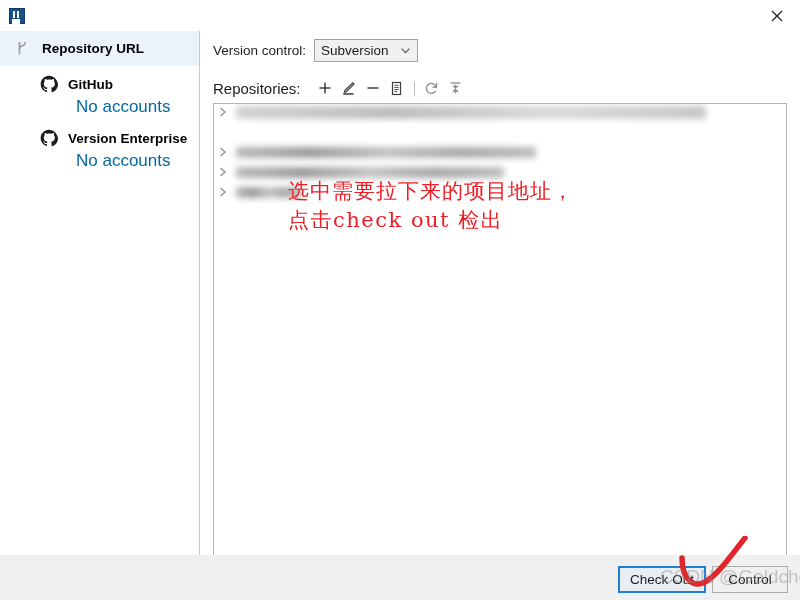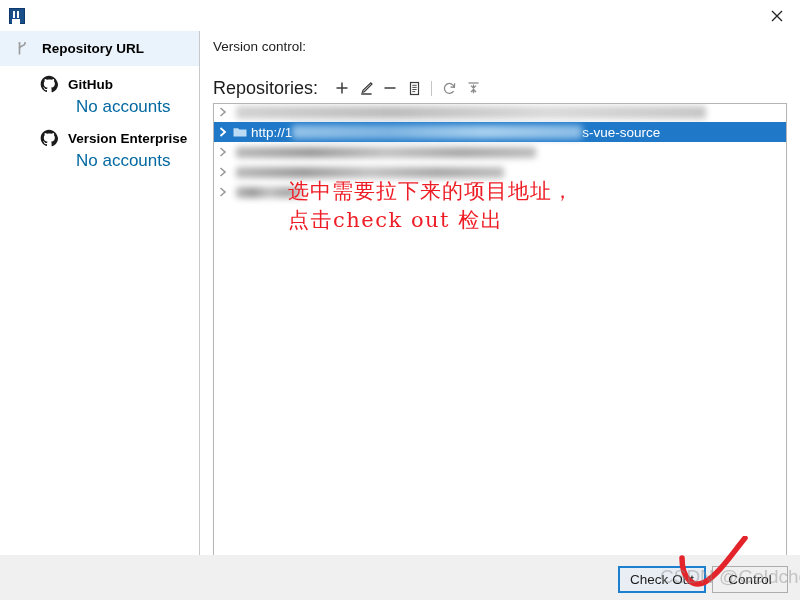--- a/index.html
+++ b/index.html
@@ -149,21 +149,21 @@
     right: 7px; top: 8px;
   }
 
   #repo-row {
     position: absolute;
     left: 13px; top: 46px;
     display: flex;
     align-items: center;
     height: 22px;
   }
-  #repo-label { font-size: 18px; color: #1c1c1c; margin-right: 12px; }
+  #repo-label { font-size: 15px; color: #1c1c1c; margin-right: 12px; }
   .tb-btn {
     width: 24px; height: 22px;
     display: flex; align-items: center; justify-content: center;
     cursor: default;
   }
   .tb-sep {
     width: 1px; height: 15px;
     background: #c4c4c4;
     margin: 0 5px;
   }
@@ -323,20 +323,26 @@
     </div>
     <div class="side-sub">No accounts</div>
   </div>
 
 </div>
 
 <div id="main">
 
   <div id="vc-row">
     <span id="vc-label">Version control:</span>
+    <div id="vc-select">
+      <span>Subversion</span>
+      <svg class="chev" width="9" height="6" viewBox="0 0 9 6">
+        <path d="M0.6 0.6 L4.5 4.6 L8.4 0.6" stroke="#555" stroke-width="1.2" fill="none"></path>
+      </svg>
+    </div>
   </div>
 
   <div id="repo-row">
     <span id="repo-label">Repositories:</span>
 
     <div class="tb-btn">
       <svg width="14" height="14" viewBox="0 0 14 14">
         <path d="M7 1.5 L7 12.5 M1.5 7 L12.5 7" stroke="#3c3c3c" stroke-width="1.5"></path>
       </svg>
     </div>
@@ -383,35 +389,20 @@
 
     <div class="tree-row" style="top:-2px;">
       <span class="arrow">
         <svg width="8" height="10" viewBox="0 0 8 10">
           <path d="M1.5 1 L6 5 L1.5 9" fill="none" stroke="#9a9a9a" stroke-width="1.6"></path>
         </svg>
       </span>
       <span class="blur blur-light" style="width:470px;height:13px;margin-left:4px;"></span>
     </div>
 
-    <div class="tree-row sel" style="top:18px;">
-      <span class="arrow">
-        <svg width="8" height="10" viewBox="0 0 8 10">
-          <path d="M1.5 1 L6 5 L1.5 9" fill="none" stroke="#ffffff" stroke-width="1.8"></path>
-        </svg>
-      </span>
-      <span class="folder">
-        <svg width="14" height="12" viewBox="0 0 14 12">
-          <path d="M0.5 2.2 L5.2 2.2 L6.3 3.4 L13.5 3.4 L13.5 10.5 L0.5 10.5 Z" fill="#bcdcf5"></path>
-        </svg>
-      </span>
-      <span class="rtext">http://1</span>
-      <span class="blur blur-onsel" style="width:290px;height:14px;"></span>
-      <span class="rtext">s-vue-source</span>
-    </div>
 
     <div class="tree-row" style="top:38px;">
       <span class="arrow">
         <svg width="8" height="10" viewBox="0 0 8 10">
           <path d="M1.5 1 L6 5 L1.5 9" fill="none" stroke="#9a9a9a" stroke-width="1.6"></path>
         </svg>
       </span>
       <span class="blur blur-dark" style="width:300px;margin-left:4px;"></span>
     </div>
 

